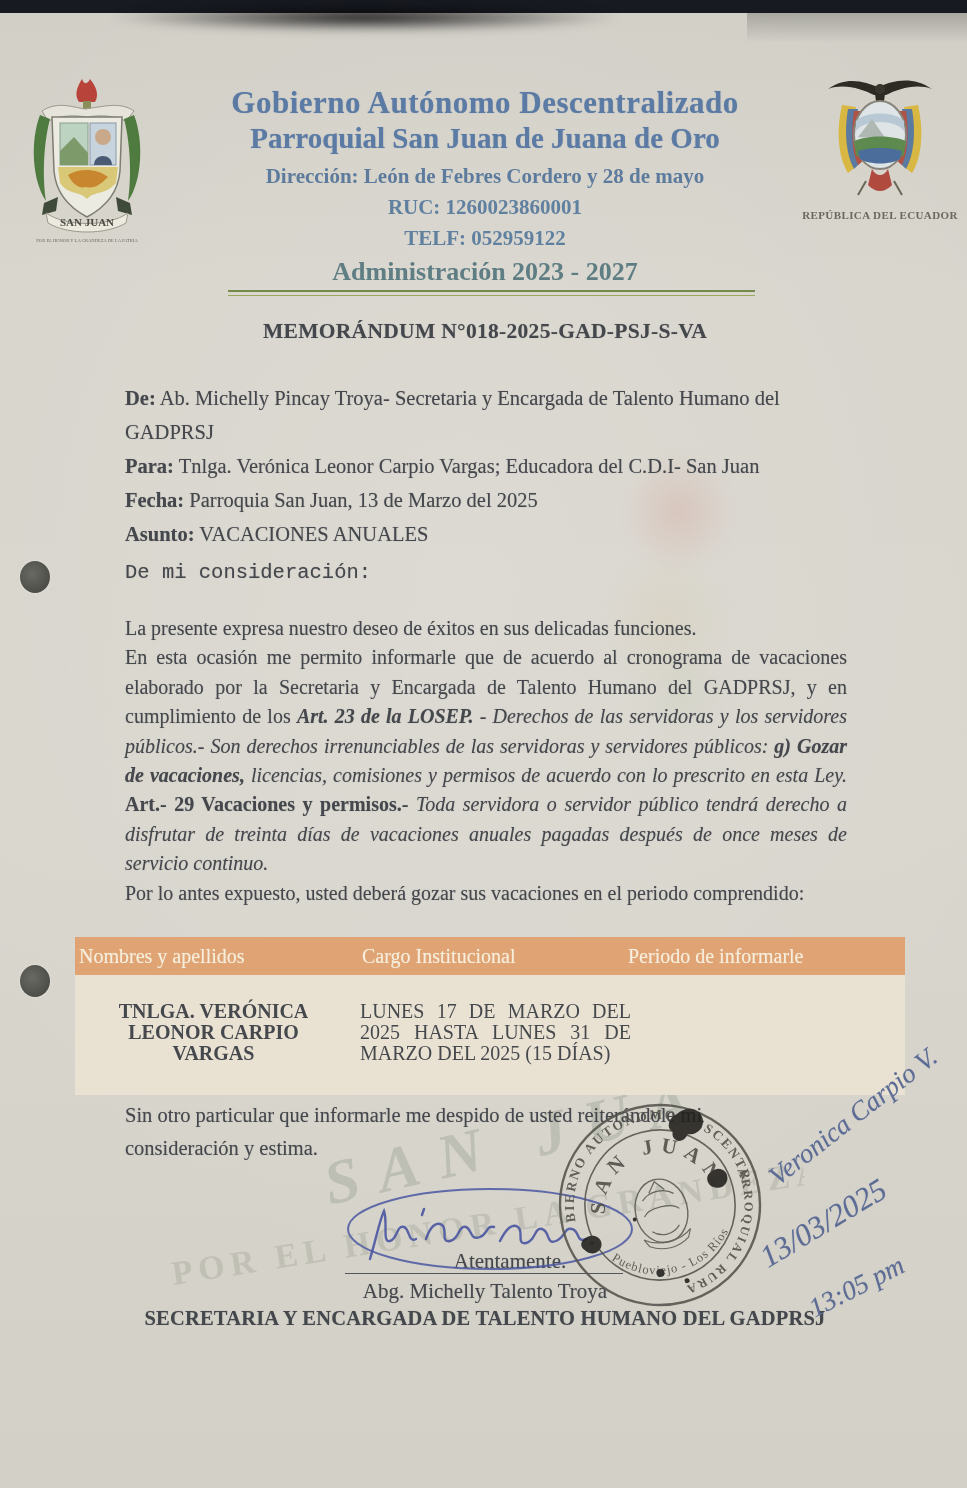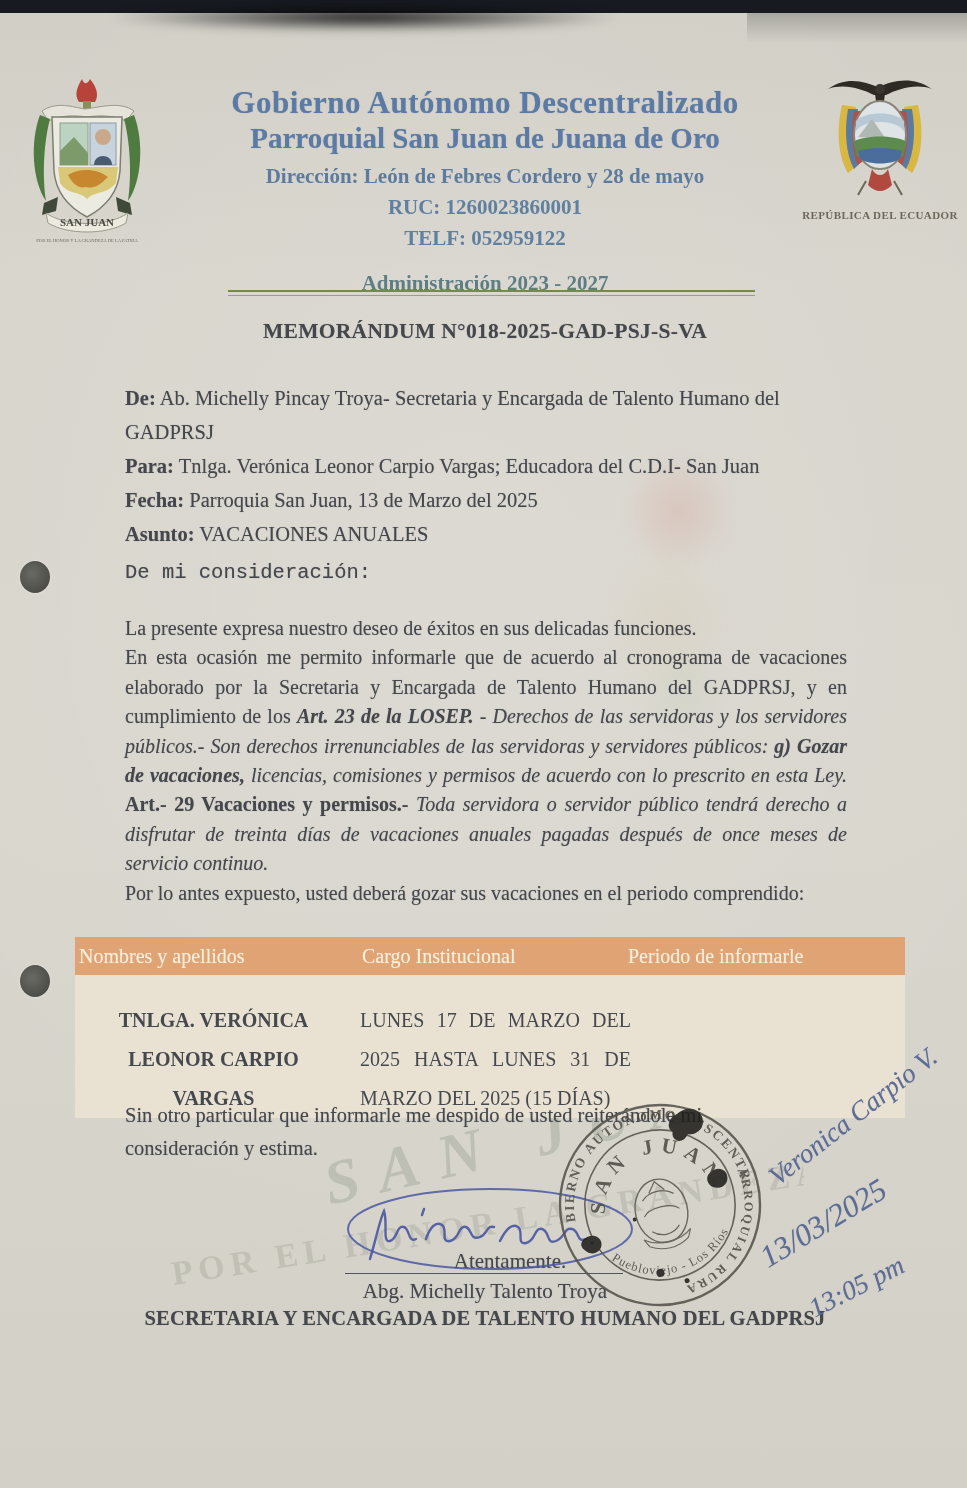--- a/index.html
+++ b/index.html
@@ -26,21 +26,21 @@
     background:radial-gradient(circle at 40% 40%, #6a6a64, #4e4e49 70%, #3f3f3b);
     box-shadow:0 0 3px rgba(255,255,255,.4);
   }
   .doc-text{color:#44474c;text-shadow:0 0 1px rgba(70,70,75,.35);}
   
   .hdr-center{position:absolute;left:170px;top:72px;width:630px;text-align:center;color:#5c7ba4;}
   .hdr-l1{font-size:31px;font-weight:bold;letter-spacing:.5px;text-shadow:0 0 1px rgba(90,120,165,.5);}
   .hdr-l2{font-size:29px;font-weight:bold;margin-top:1px;text-shadow:0 0 1px rgba(90,120,165,.5);}
   .hdr-l3{font-size:21px;font-weight:bold;margin-top:9px;color:#5d7b9d;}
   .hdr-l4,.hdr-l5{font-size:21px;font-weight:bold;margin-top:6px;color:#60809f;}
-  .hdr-l6{font-size:21px;font-weight:bold;margin-top:20px;color:#5e7e84;text-align:center;}
+  .hdr-l6{font-size:26px;font-weight:bold;margin-top:6px;color:#5e7e84;text-align:center;}
   .hdr-underline{
     position:absolute;left:228px;top:277px;width:527px;height:3px;
     border-top:2px solid #75894a;border-bottom:1px solid #9aa65f;
   }
   .crest-caption{
     position:absolute;left:800px;top:196px;width:160px;text-align:center;
     font-size:11px;font-weight:bold;color:#6d675c;letter-spacing:.4px;
   }
   
   .memo-title{
@@ -54,21 +54,21 @@
   .bodytext p{margin:0;text-align:justify;}
   .bodytext p.first{text-align:left;}
   
   .vac-table{position:absolute;left:75px;top:924px;width:830px;font-size:20px;}
   .vac-head{display:flex;background:#e0a474;color:#f6eedd;height:38px;align-items:center;
     text-shadow:0 0 1px rgba(250,240,220,.5);}
   .vac-head .c1{width:277px;padding-left:4px;box-sizing:border-box;}
   .vac-head .c2{width:268px;padding-left:10px;box-sizing:border-box;}
   .vac-head .c3{width:285px;padding-left:8px;box-sizing:border-box;}
   .vac-row{display:flex;background:#e9e2d3;min-height:120px;color:#45484d;}
-  .vac-row .cell{box-sizing:border-box;padding-top:26px;line-height:39px;}
+  .vac-row .cell{box-sizing:border-box;padding-top:26px;line-height:21px;}
   .vac-row .c1{width:277px;text-align:center;font-weight:bold;padding-left:18px;padding-right:18px;}
   .vac-row .c2{width:268px;text-align:justify;padding-left:10px;padding-right:14px;}
   .vac-row .c3{width:285px;text-align:justify;padding-left:8px;padding-right:6px;}
   
   .closing{position:absolute;left:125px;top:1086px;width:722px;font-size:20.5px;line-height:33px;text-align:justify;}
   .closing .l2{text-align:left;}
   .atentamente{position:absolute;left:340px;top:1236px;width:340px;text-align:center;font-size:21px;}
   .sig-line{position:absolute;left:345px;top:1260px;width:278px;border-top:1.6px solid #53565b;}
   .signer-name{position:absolute;left:300px;top:1266px;width:370px;text-align:center;font-size:21px;}
   .signer-title{position:absolute;left:95px;top:1294px;width:780px;text-align:center;font-size:20.5px;font-weight:bold;letter-spacing:.2px;}

